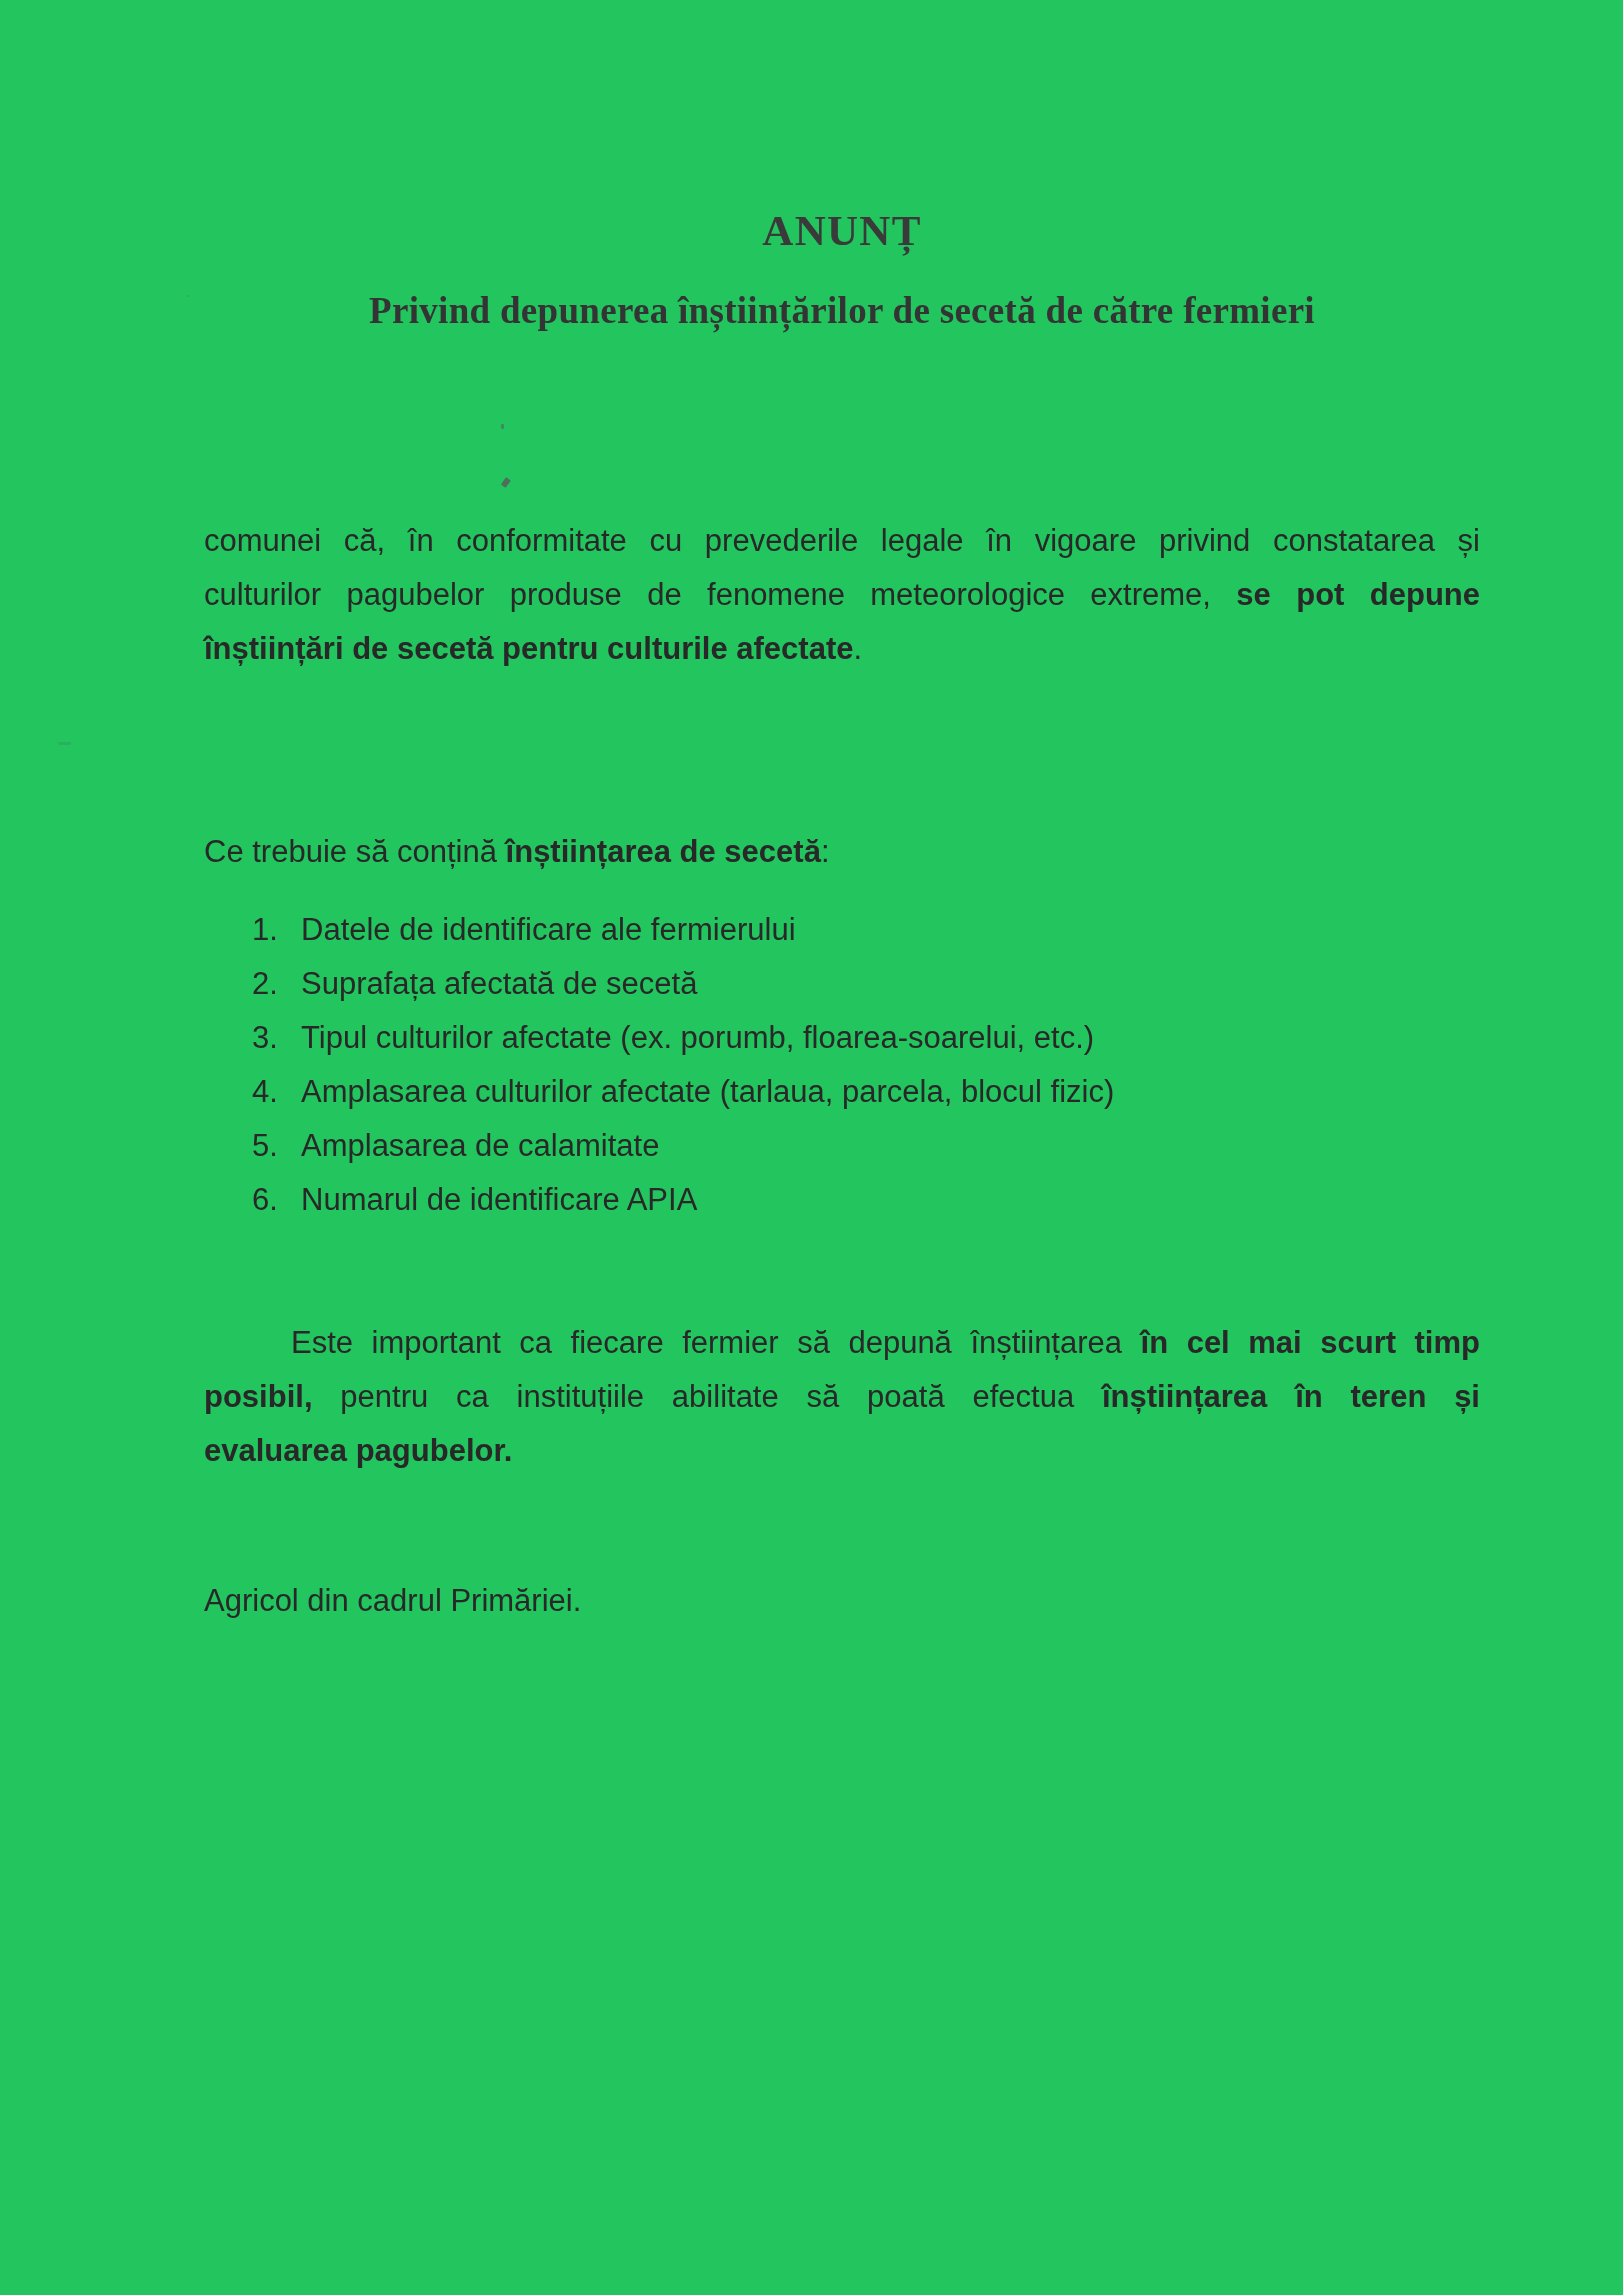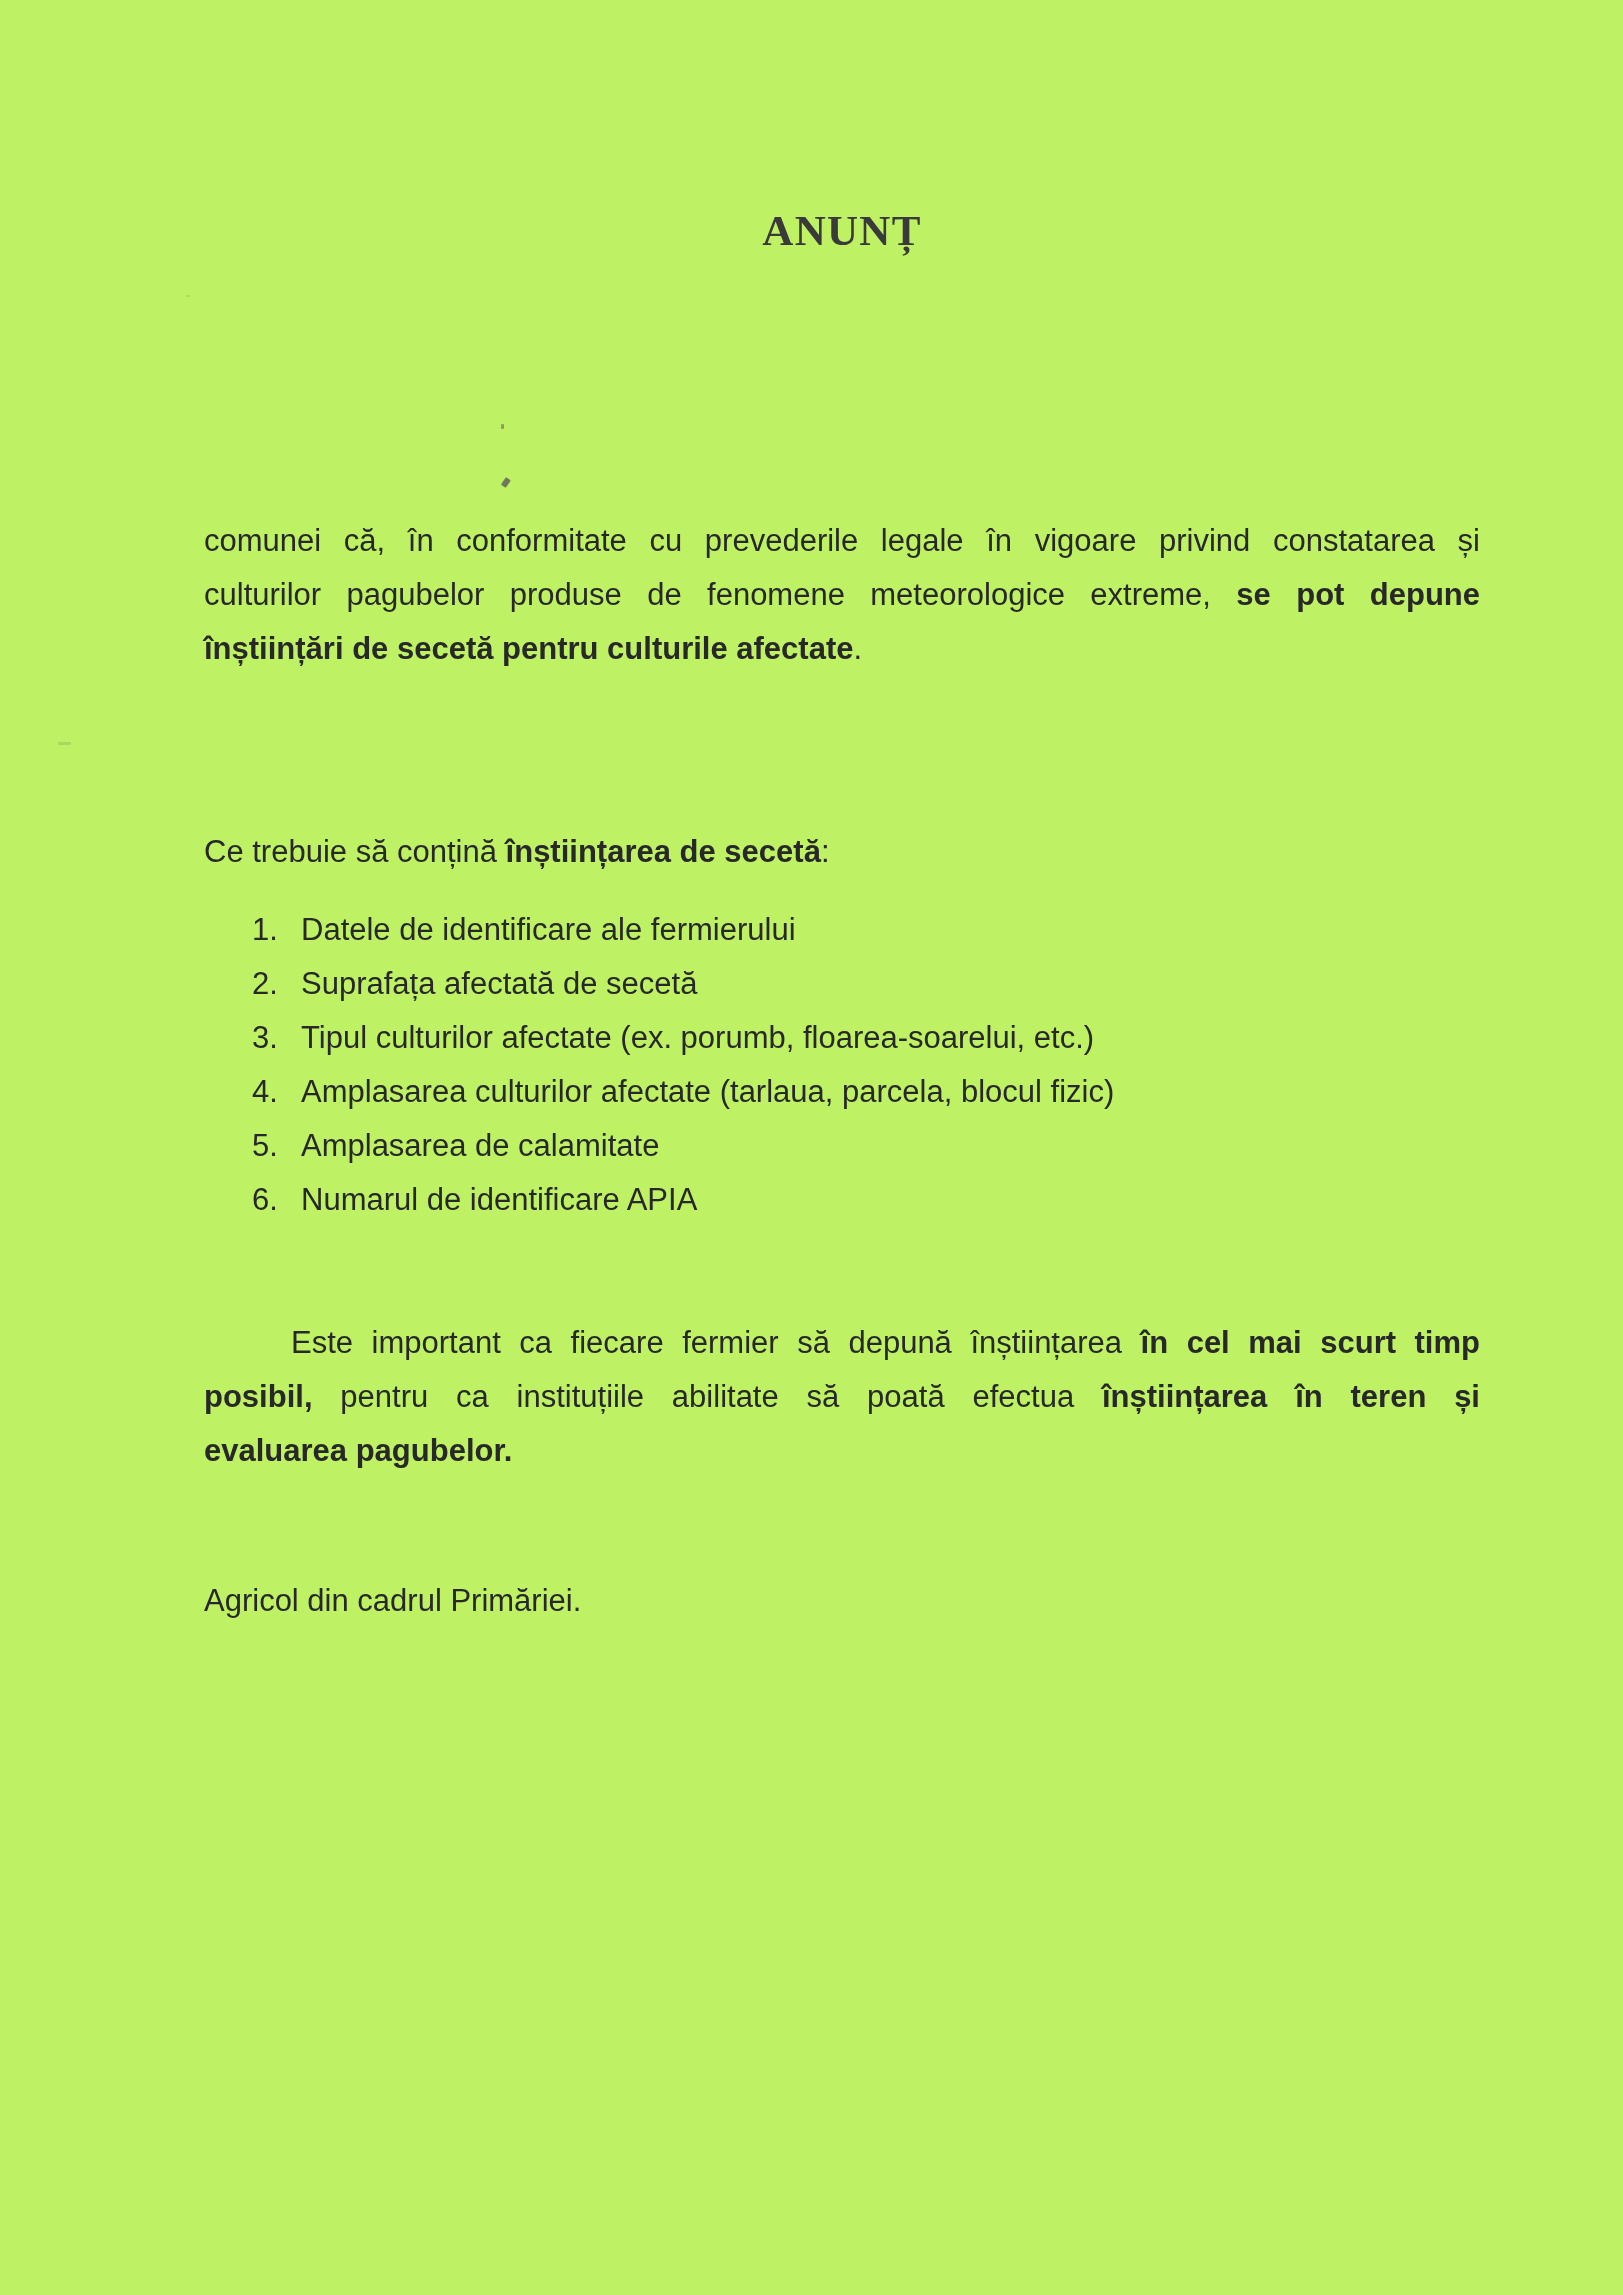--- a/index.html
+++ b/index.html
@@ -1,19 +1,19 @@
 <!DOCTYPE html>
 <html style="font-size:10.5px"><head>
 <meta charset="utf-8">
 <style>
   html,body{margin:0;padding:0;background:#ffffff;}
   .page{
     position:relative;
     width:1623px;height:2295px;
-    background:#bef264;
+    background:#22c55e;
     overflow:hidden;
     font-family:"Liberation Sans", sans-serif;
     color:#282828;
   }
   
   .h-title{
     position:absolute;left:204px;width:1276px;top:203px;
     text-align:center;
     font-family:"Liberation Serif", serif;
     font-weight:700;font-size:43px;line-height:55px;
@@ -55,20 +55,21 @@
   .speck.s3{left:58px;top:742px;width:13px;height:2.6px;opacity:.18;}
   .speck.s4{left:186px;top:295px;width:3.9px;height:2px;opacity:.15;}
 </style>
 </head>
 <body>
 
 <div class="page" data-name="scanned-page">
 
   <h1 class="h-title" data-name="document-title">ANUNȚ</h1>
 
+  <h2 class="h-sub" data-name="document-subtitle">Privind depunerea înștiințărilor de secetă de către fermieri</h2>
 
   <div class="para" data-name="intro-paragraph">
       <div class="line just" data-name="text-line"><span>comunei că, în conformitate cu prevederile legale în vigoare privind constatarea și</span></div>
       <div class="line just" data-name="text-line"><span>culturilor pagubelor produse de fenomene meteorologice extreme, </span><span class="b">se pot depune</span></div>
       <div class="line" data-name="text-line"><span class="b">înștiințări de secetă pentru culturile afectate</span><span>.</span></div>
     </div>
 
   <div class="para" data-name="requirements-heading">
       <div class="line" data-name="text-line"><span>Ce trebuie să conțină </span><span class="b">înștiințarea de secetă</span><span>:</span></div>
     </div>

